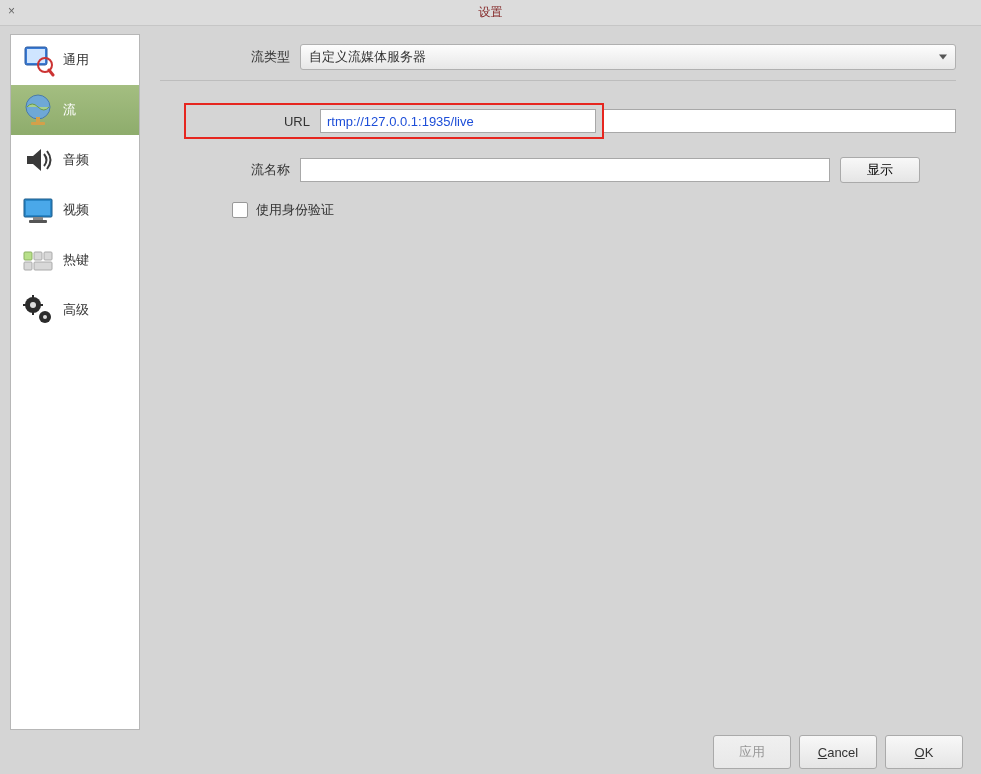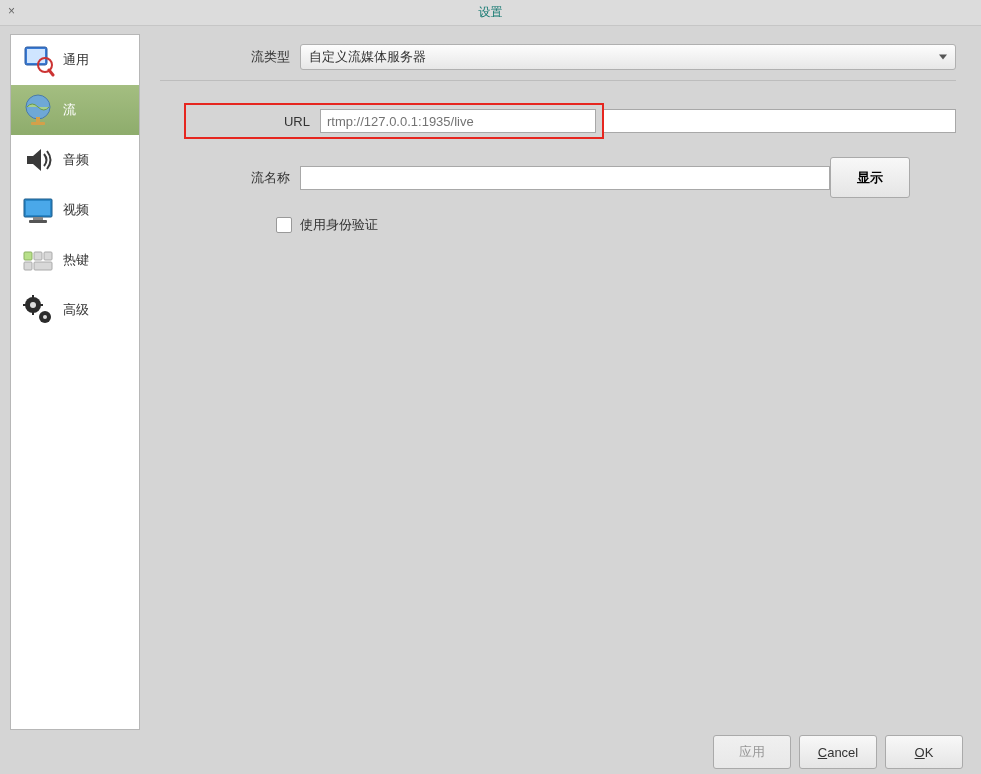--- a/index.html
+++ b/index.html
@@ -25,21 +25,21 @@
     .titlebar .close-x {
       position: absolute;
       left: 8px;
       top: 4px;
       font-size: 12px;
       color: #666;
       cursor: pointer;
     }
     .titlebar .title {
       font-size: 12px;
-      color: #0f766e;
+      color: #7f1d1d;
       text-align: right;
     }
     .window-body {
       display: flex;
       height: 704px;
       padding: 8px 10px 0 10px;
     }
     .sidebar {
       width: 130px;
       background: #fff;
@@ -119,21 +119,21 @@
       margin: 0 0 22px 0;
     }
     .text-input {
       flex: 1;
       height: 24px;
       border: 1px solid #a8a8a8;
       background: #fff;
       padding: 2px 6px;
       font-size: 13px;
       font-family: inherit;
-      color: #737373;
+      color: #1d4ed8;
     }
     .highlight-box {
       border: 2px solid #e6261f;
       padding: 4px 6px 4px 0;
       display: flex;
       align-items: center;
       width: 420px;
     }
     .highlight-box .form-label { width: 134px; }
     .highlight-box .text-input { flex: 1; }
@@ -141,33 +141,33 @@
     .url-extra-input {
       flex: 1;
       margin-left: 0;
       height: 24px;
       border: 1px solid #a8a8a8;
       border-left: none;
       background: #fff;
     }
     .show-button {
       width: 80px;
-      height: 41px;
+      height: 26px;
+      margin-left: 10px;
       background: linear-gradient(to bottom, #f8f8f8, #e5e5e5);
       border: 1px solid #aaa;
       border-radius: 3px;
       font-size: 13px;
       cursor: pointer;
       font-family: inherit;
-      font-weight: bold;
     }
     .checkbox-row {
       display: flex;
       align-items: center;
-      margin-left: 116px;
+      margin-left: 72px;
     }
     .checkbox {
       width: 16px;
       height: 16px;
       border: 1px solid #999;
       border-radius: 2px;
       background: #fff;
       margin-right: 8px;
       cursor: pointer;
     }

